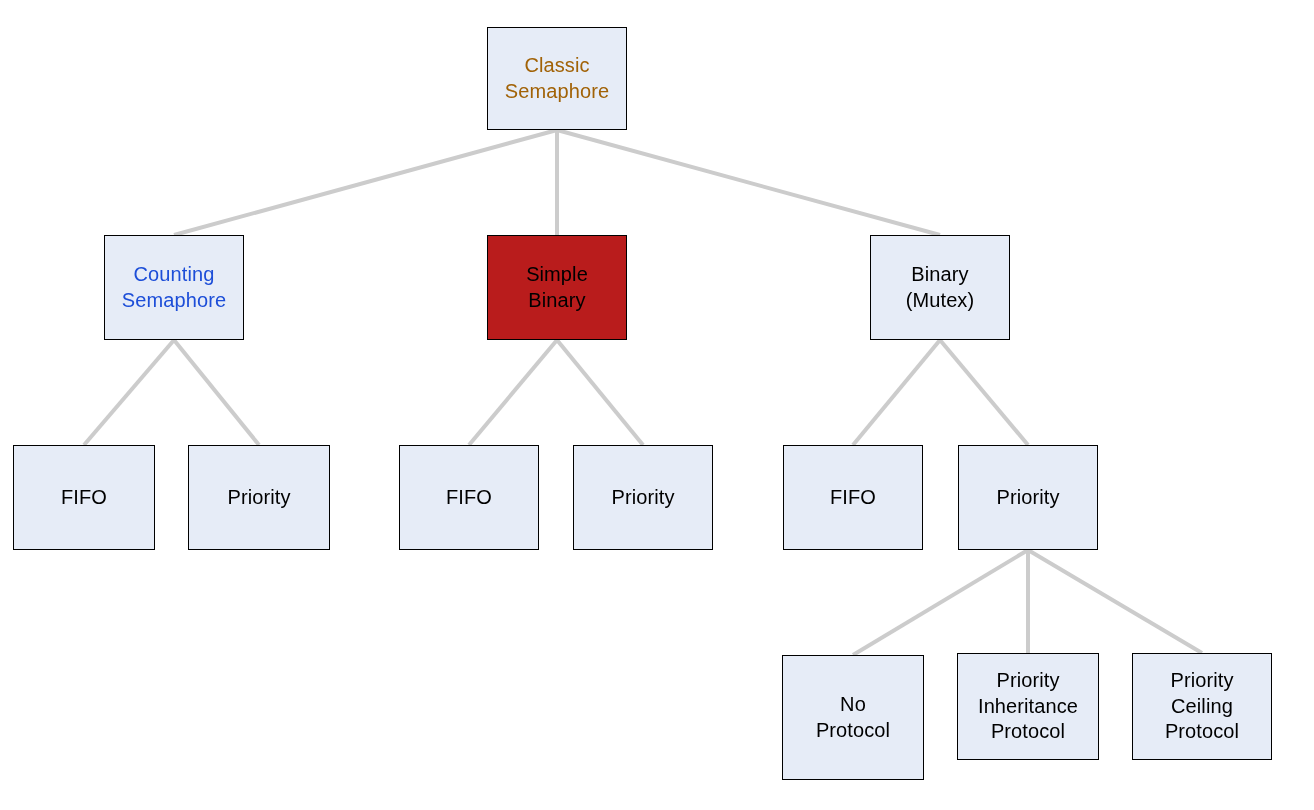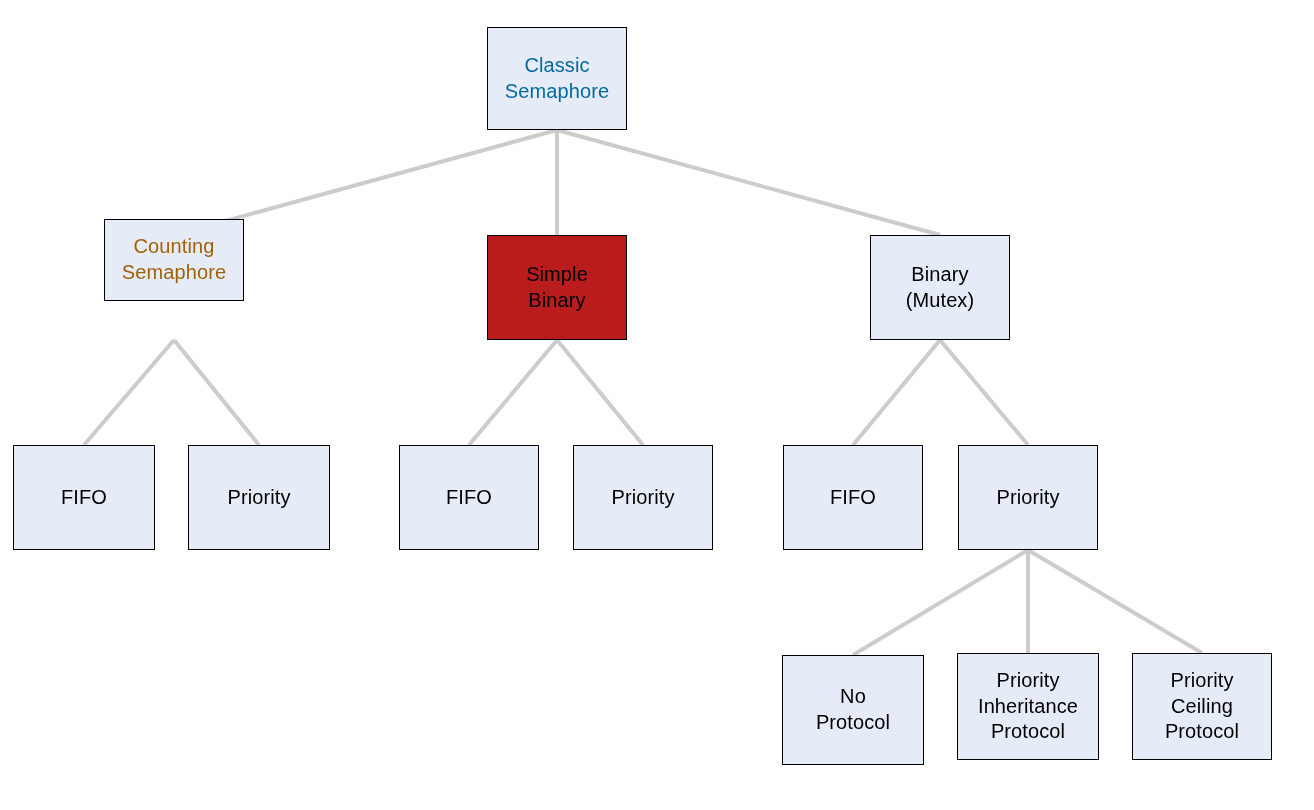--- a/index.html
+++ b/index.html
@@ -60,35 +60,35 @@
       <line x1="174" y1="340" x2="259" y2="445" stroke="#cccccc" stroke-width="4" stroke-linecap="butt"></line>
       <line x1="557" y1="340" x2="469" y2="445" stroke="#cccccc" stroke-width="4" stroke-linecap="butt"></line>
       <line x1="557" y1="340" x2="643" y2="445" stroke="#cccccc" stroke-width="4" stroke-linecap="butt"></line>
       <line x1="940" y1="340" x2="853" y2="445" stroke="#cccccc" stroke-width="4" stroke-linecap="butt"></line>
       <line x1="940" y1="340" x2="1028" y2="445" stroke="#cccccc" stroke-width="4" stroke-linecap="butt"></line>
       <line x1="1028" y1="550" x2="853" y2="655" stroke="#cccccc" stroke-width="4" stroke-linecap="butt"></line>
       <line x1="1028" y1="550" x2="1028" y2="653" stroke="#cccccc" stroke-width="4" stroke-linecap="butt"></line>
       <line x1="1028" y1="550" x2="1202" y2="653" stroke="#cccccc" stroke-width="4" stroke-linecap="butt"></line>
     </svg>
   <div id="node-layer">
-      <div class="node" style="left: 487px; top: 27px; width: 140px; height: 103px; background: rgb(230, 236, 247); border-color: rgb(0, 0, 0); color: #0369a1; font-size: 20px;"><span class="node-label">Classic
+      <div class="node" style="left: 487px; top: 27px; width: 140px; height: 103px; background: rgb(230, 236, 247); border-color: rgb(0, 0, 0); color: #a16207; font-size: 20px;"><span class="node-label">Classic
 Semaphore</span></div>
-      <div class="node" style="left: 104px; top: 219px; width: 140px; height: 82px; background: rgb(230, 236, 247); border-color: rgb(0, 0, 0); color: #a16207; font-size: 20px;"><span class="node-label">Counting
+      <div class="node" style="left: 104px; top: 235px; width: 140px; height: 105px; background: rgb(230, 236, 247); border-color: rgb(0, 0, 0); color: #1d4ed8; font-size: 20px;"><span class="node-label">Counting
 Semaphore</span></div>
       <div class="node" style="left: 487px; top: 235px; width: 140px; height: 105px; background: #b91c1c; border-color: rgb(0, 0, 0); color: rgb(0, 0, 0); font-size: 20px;"><span class="node-label">Simple
 Binary</span></div>
       <div class="node" style="left: 870px; top: 235px; width: 140px; height: 105px; background: rgb(230, 236, 247); border-color: rgb(0, 0, 0); color: rgb(0, 0, 0); font-size: 20px;"><span class="node-label">Binary
 (Mutex)</span></div>
       <div class="node" style="left: 13px; top: 445px; width: 142px; height: 105px; background: rgb(230, 236, 247); border-color: rgb(0, 0, 0); color: rgb(0, 0, 0); font-size: 20px;"><span class="node-label">FIFO</span></div>
       <div class="node" style="left: 188px; top: 445px; width: 142px; height: 105px; background: rgb(230, 236, 247); border-color: rgb(0, 0, 0); color: rgb(0, 0, 0); font-size: 20px;"><span class="node-label">Priority</span></div>
       <div class="node" style="left: 399px; top: 445px; width: 140px; height: 105px; background: rgb(230, 236, 247); border-color: rgb(0, 0, 0); color: rgb(0, 0, 0); font-size: 20px;"><span class="node-label">FIFO</span></div>
       <div class="node" style="left: 573px; top: 445px; width: 140px; height: 105px; background: rgb(230, 236, 247); border-color: rgb(0, 0, 0); color: rgb(0, 0, 0); font-size: 20px;"><span class="node-label">Priority</span></div>
       <div class="node" style="left: 783px; top: 445px; width: 140px; height: 105px; background: rgb(230, 236, 247); border-color: rgb(0, 0, 0); color: rgb(0, 0, 0); font-size: 20px;"><span class="node-label">FIFO</span></div>
       <div class="node" style="left: 958px; top: 445px; width: 140px; height: 105px; background: rgb(230, 236, 247); border-color: rgb(0, 0, 0); color: rgb(0, 0, 0); font-size: 20px;"><span class="node-label">Priority</span></div>
-      <div class="node" style="left: 782px; top: 655px; width: 142px; height: 110px; background: rgb(230, 236, 247); border-color: rgb(0, 0, 0); color: rgb(0, 0, 0); font-size: 20px;"><span class="node-label">No
+      <div class="node" style="left: 782px; top: 655px; width: 142px; height: 125px; background: rgb(230, 236, 247); border-color: rgb(0, 0, 0); color: rgb(0, 0, 0); font-size: 20px;"><span class="node-label">No
 Protocol</span></div>
       <div class="node" style="left: 957px; top: 653px; width: 142px; height: 107px; background: rgb(230, 236, 247); border-color: rgb(0, 0, 0); color: rgb(0, 0, 0); font-size: 20px;"><span class="node-label">Priority
 Inheritance
 Protocol</span></div>
       <div class="node" style="left: 1132px; top: 653px; width: 140px; height: 107px; background: rgb(230, 236, 247); border-color: rgb(0, 0, 0); color: rgb(0, 0, 0); font-size: 20px;"><span class="node-label">Priority
 Ceiling
 Protocol</span></div>
     </div>
 </div>
 

